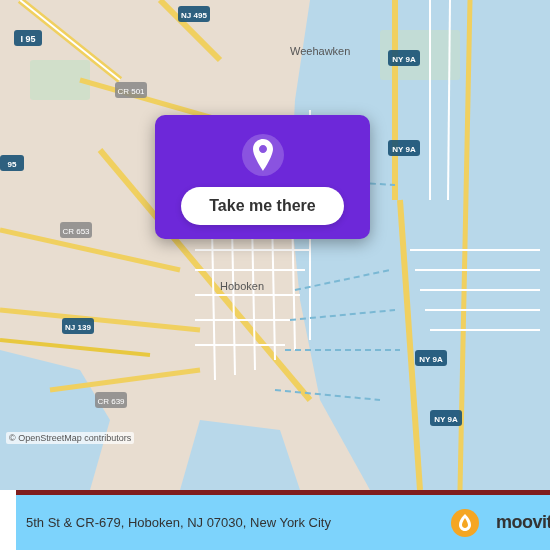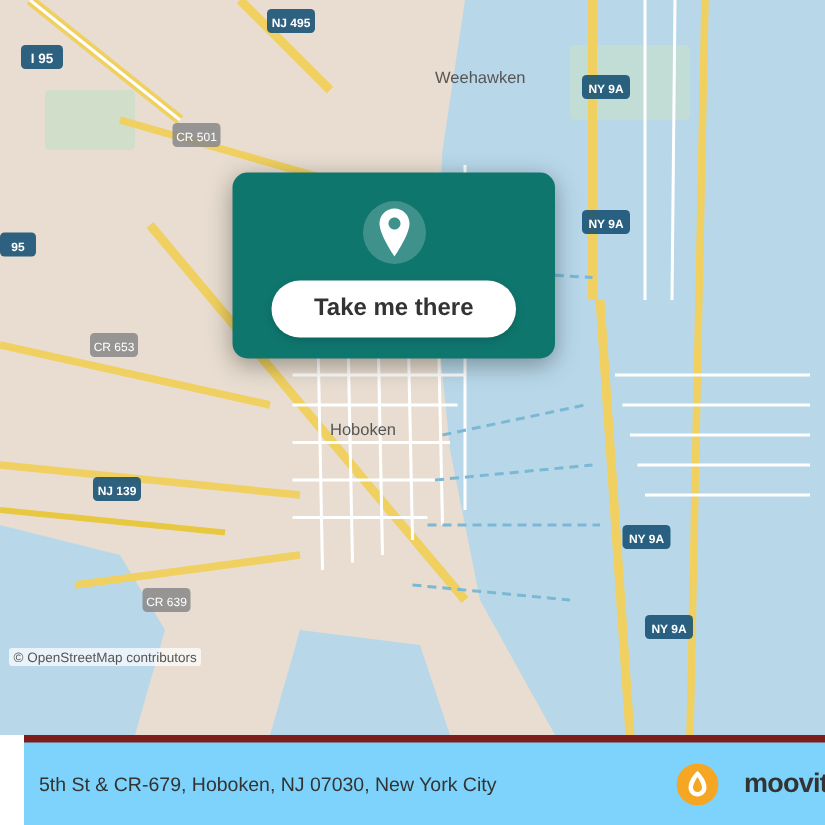--- a/index.html
+++ b/index.html
@@ -25,21 +25,21 @@
       width: 100%;
       height: 100%;
     }
 
     
     #location-popup {
       position: absolute;
       top: 115px;
       left: 155px;
       width: 215px;
-      background: #0f766e;
+      background: #6d28d9;
       border-radius: 10px;
       display: flex;
       flex-direction: column;
       align-items: center;
       padding: 18px 20px 14px;
       box-shadow: 0 4px 16px rgba(0,0,0,0.35);
     }
 
     #pin-icon {
       width: 44px;

